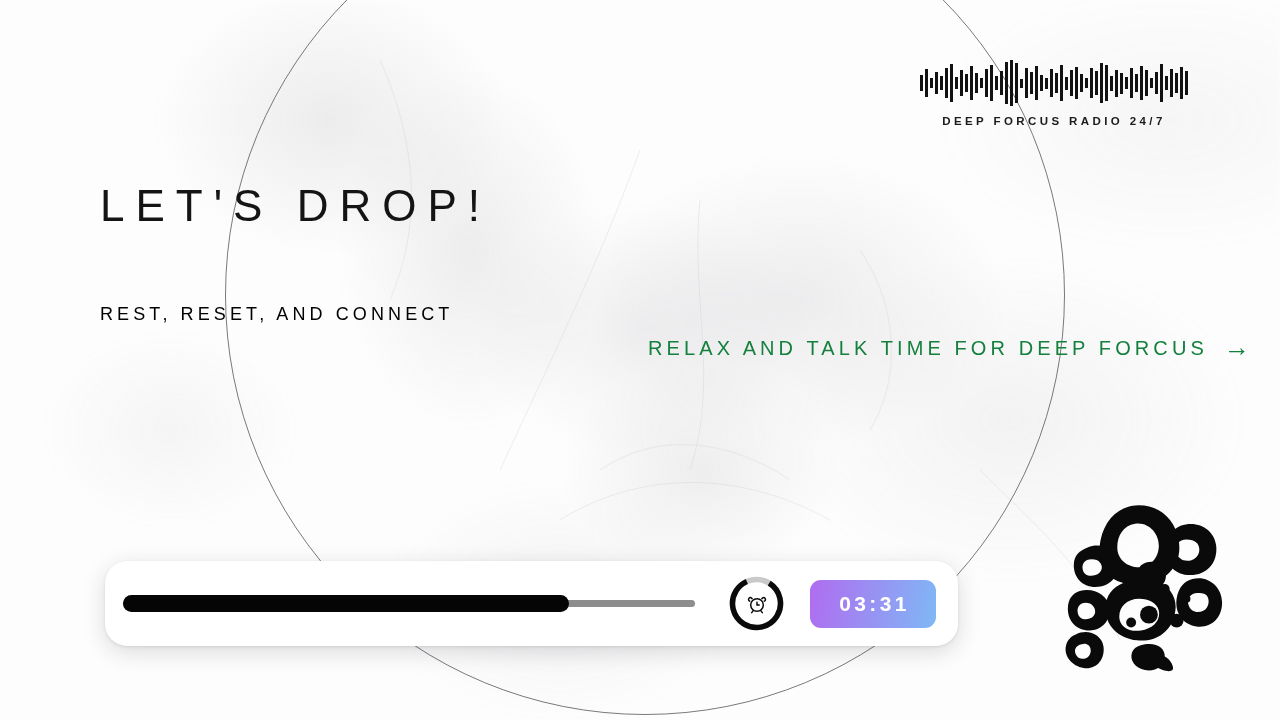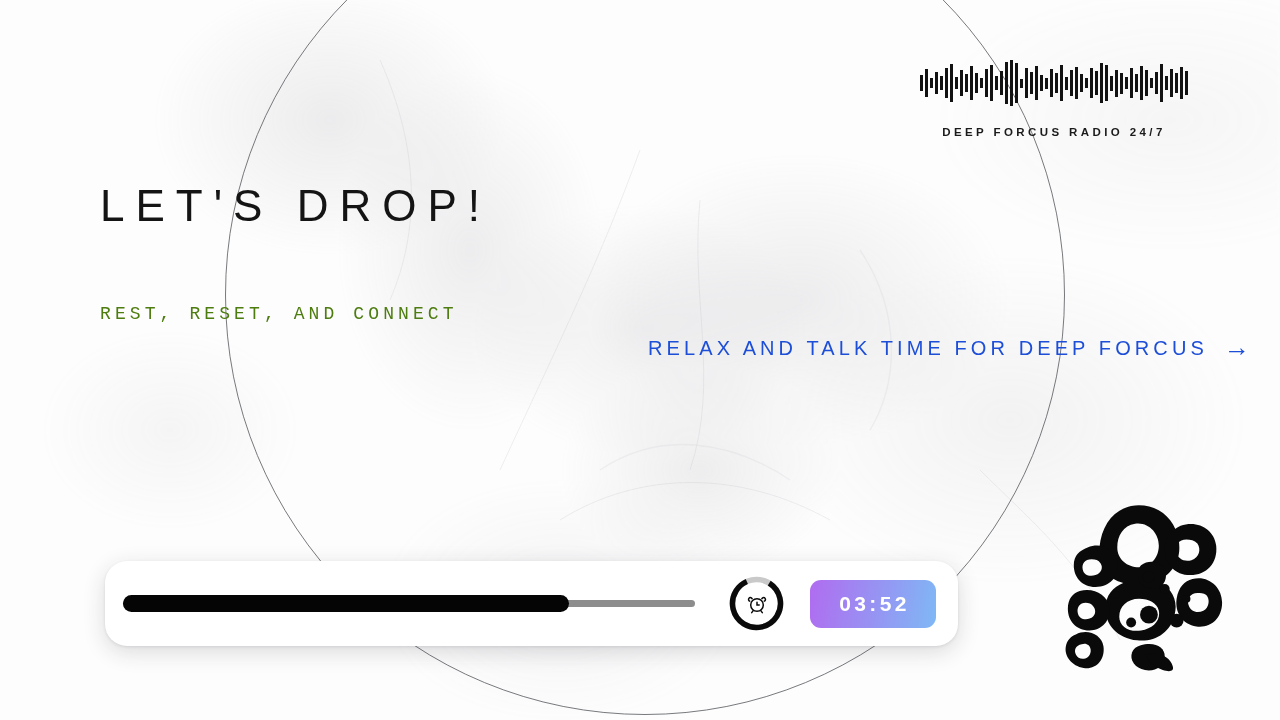--- a/index.html
+++ b/index.html
@@ -60,21 +60,21 @@
     display: flex; align-items: center;
     height: 46px; gap: 2px;
   }
   .wave i {
     display: block;
     width: 3px;
     background: #121212;
     border-radius: 0;
   }
   .brand-name {
-    margin-top: 20px;
+    margin-top: 9px;
     font-family: "Liberation Sans", sans-serif;
     font-size: 11.5px;
     font-weight: 700;
     letter-spacing: 3.4px;
     color: #1b1b1b;
     white-space: nowrap;
   }
 
   
   .headline {
@@ -86,41 +86,41 @@
     letter-spacing: 11px;
     color: #141414;
     white-space: nowrap;
   }
 
   
   .body-copy {
     position: absolute;
     left: 100px; top: 293px;
     width: 470px;
-    font-family: Liberation Mono, monospace;
+    font-family: Liberation Sans, sans-serif;
     font-size: 18px;
     font-weight: 300;
     letter-spacing: 4.1px;
     line-height: 42.5px;
-    color: #4d7c0f;
+    color: #000000;
   }
   .body-copy .emo {
     letter-spacing: 2px;
     font-size: 19px;
   }
 
   
   .tagline {
     position: absolute;
     left: 648px; top: 335px;
     font-family: "Liberation Sans", sans-serif;
     font-size: 20px;
     font-weight: 300;
     letter-spacing: 4.1px;
-    color: #1d4ed8;
+    color: #15803d;
     white-space: nowrap;
     display: flex; align-items: center;
   }
   .tagline .arrow {
     margin-left: 16px;
     font-size: 26px;
     letter-spacing: 0;
     line-height: 1;
     position: relative; top: -1px;
   }
@@ -304,21 +304,21 @@
           <circle cx="12" cy="13" r="6.3"></circle>
           <path d="M12 10.2 V13 H14.2"></path>
           <path d="M7.1 6.6 C5.6 5.2 4.6 5.4 3.9 6.4 C3.2 7.4 3.6 8.5 4.7 9.1"></path>
           <path d="M16.9 6.6 C18.4 5.2 19.4 5.4 20.1 6.4 C20.8 7.4 20.4 8.5 19.3 9.1"></path>
           <path d="M8.2 18.6 L6.7 20.6"></path>
           <path d="M15.8 18.6 L17.3 20.6"></path>
         </svg>
       </span>
     </div>
 
-    <div class="time-badge" id="timeBadge" style="background: linear-gradient(100deg, rgb(176, 108, 240) 0%, rgb(127, 184, 245) 100%);">03:52</div>
+    <div class="time-badge" id="timeBadge" style="background: linear-gradient(100deg, rgb(176, 108, 240) 0%, rgb(127, 184, 245) 100%);">03:31</div>
   </div>
 
   <div class="ornament">
     <svg viewBox="0 0 180 178" width="178" height="176">
       <g fill="#0a0a0a">
         <path d="M78,10 C104,6 122,22 126,44 C130,66 118,80 104,86 C118,92 126,104 122,120
                  C118,138 102,148 84,146 C64,144 52,130 52,114 C52,100 60,92 70,88
                  C54,84 44,70 46,52 C48,30 60,14 78,10 Z
                  M82,28 C70,30 64,40 64,52 C64,64 74,72 86,72 C98,72 106,62 106,50
                  C106,38 96,26 82,28 Z

